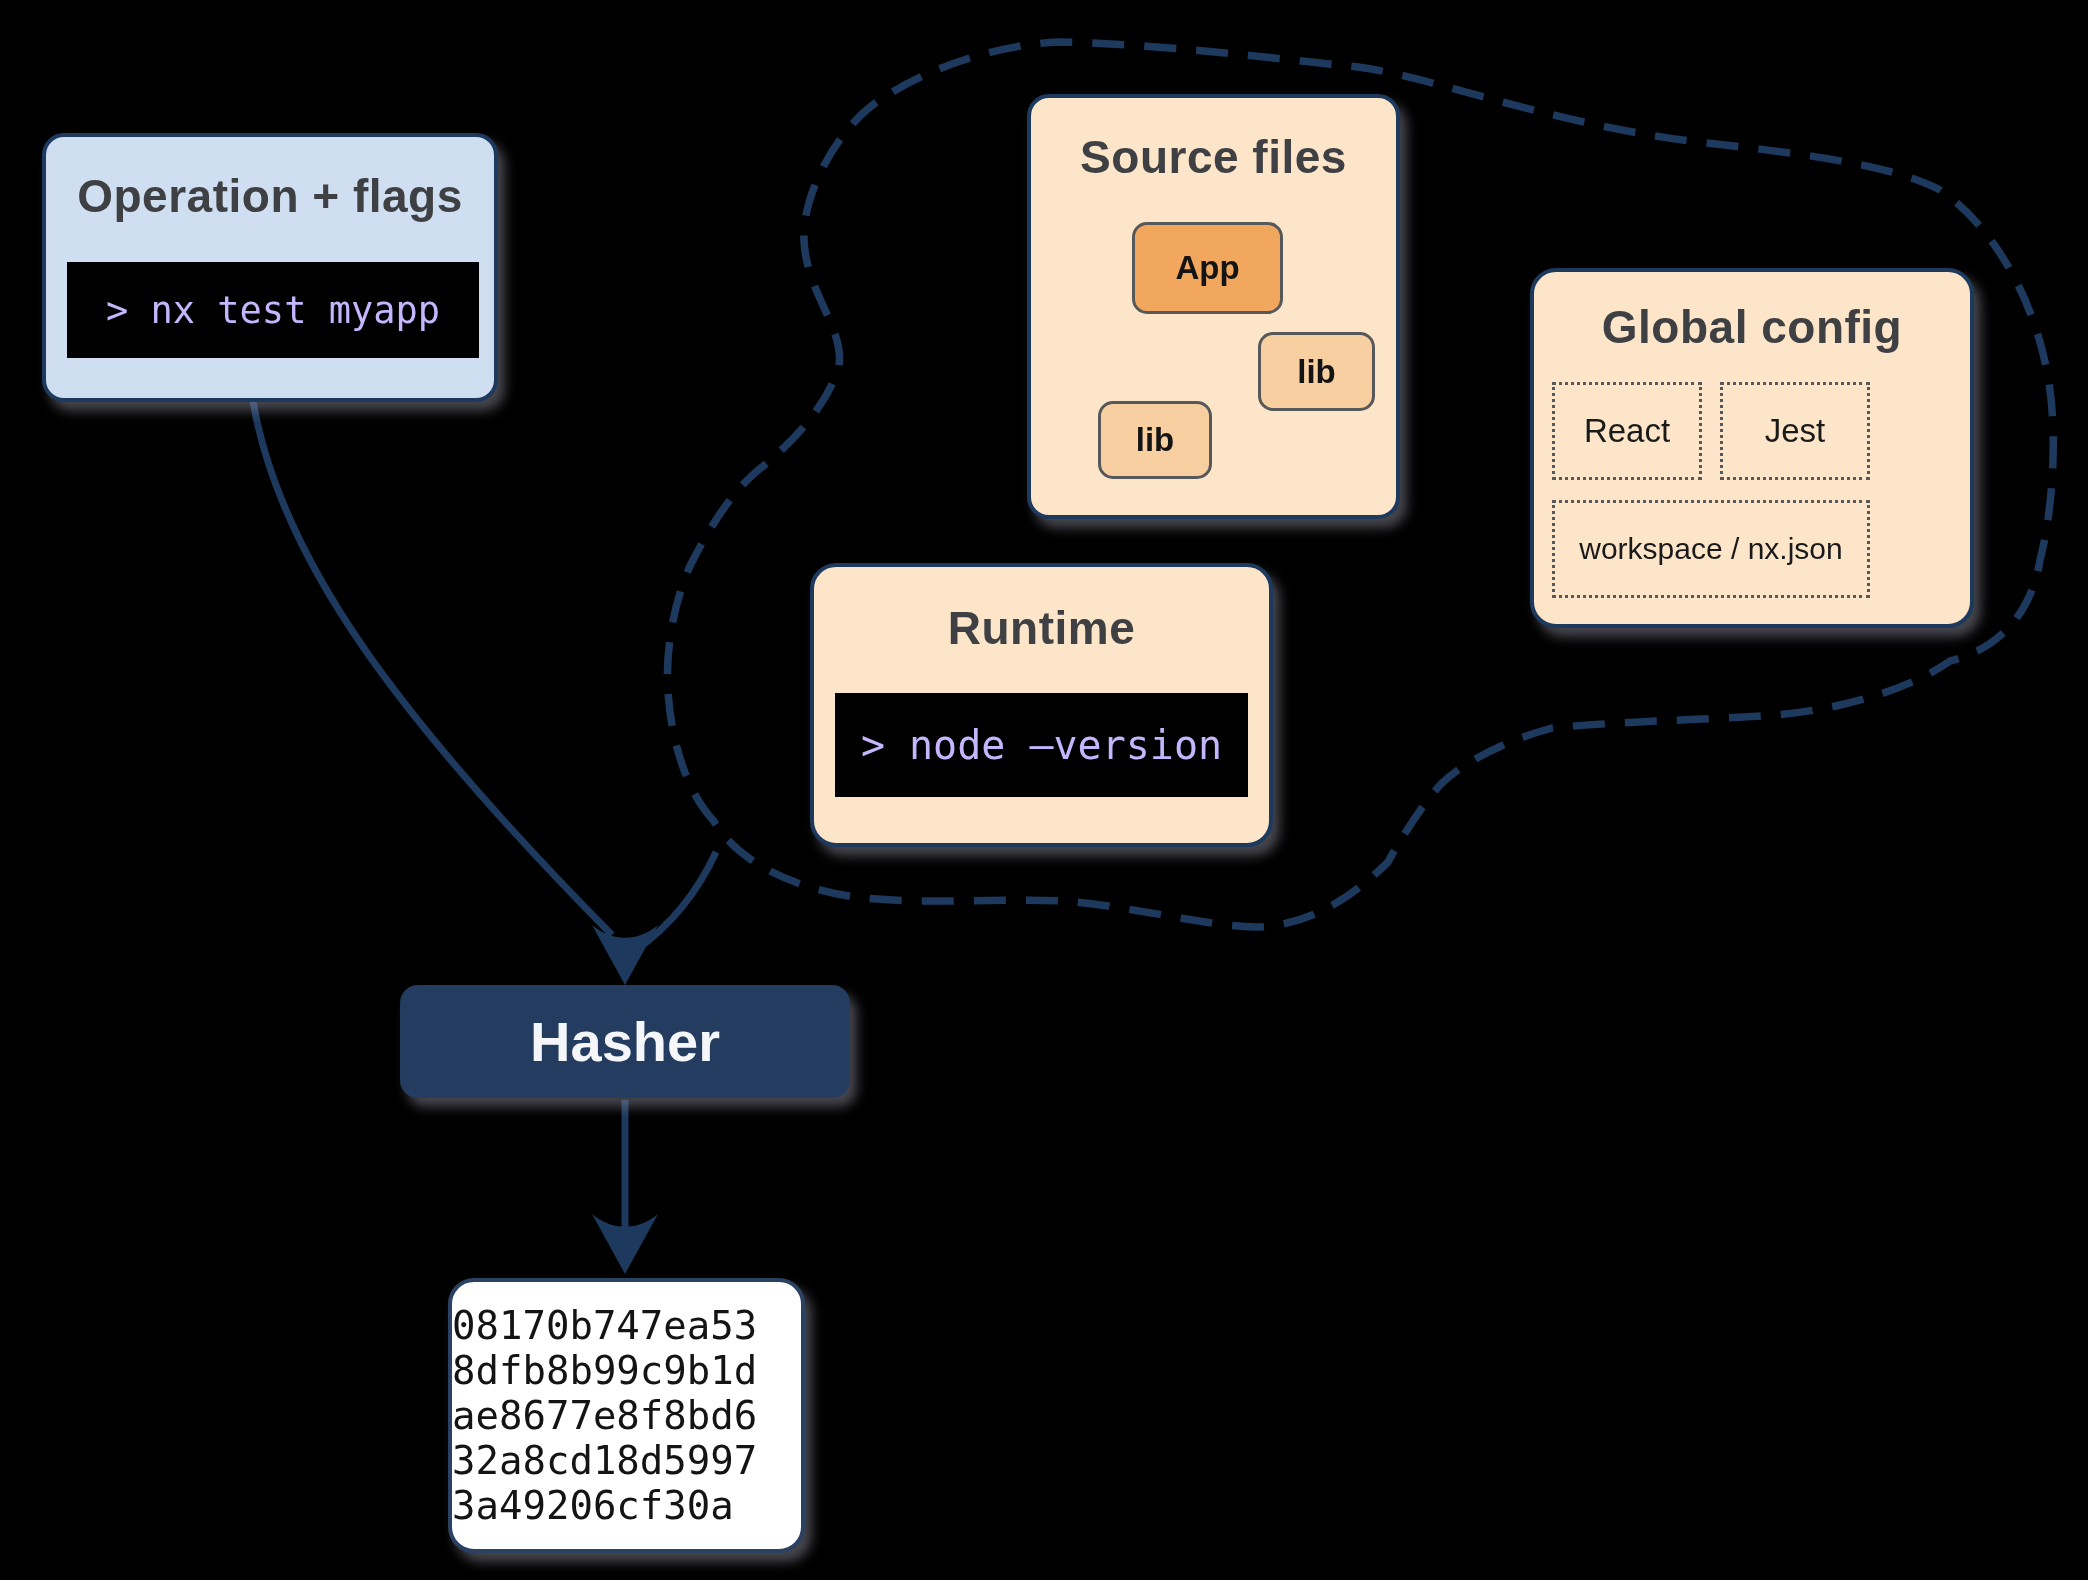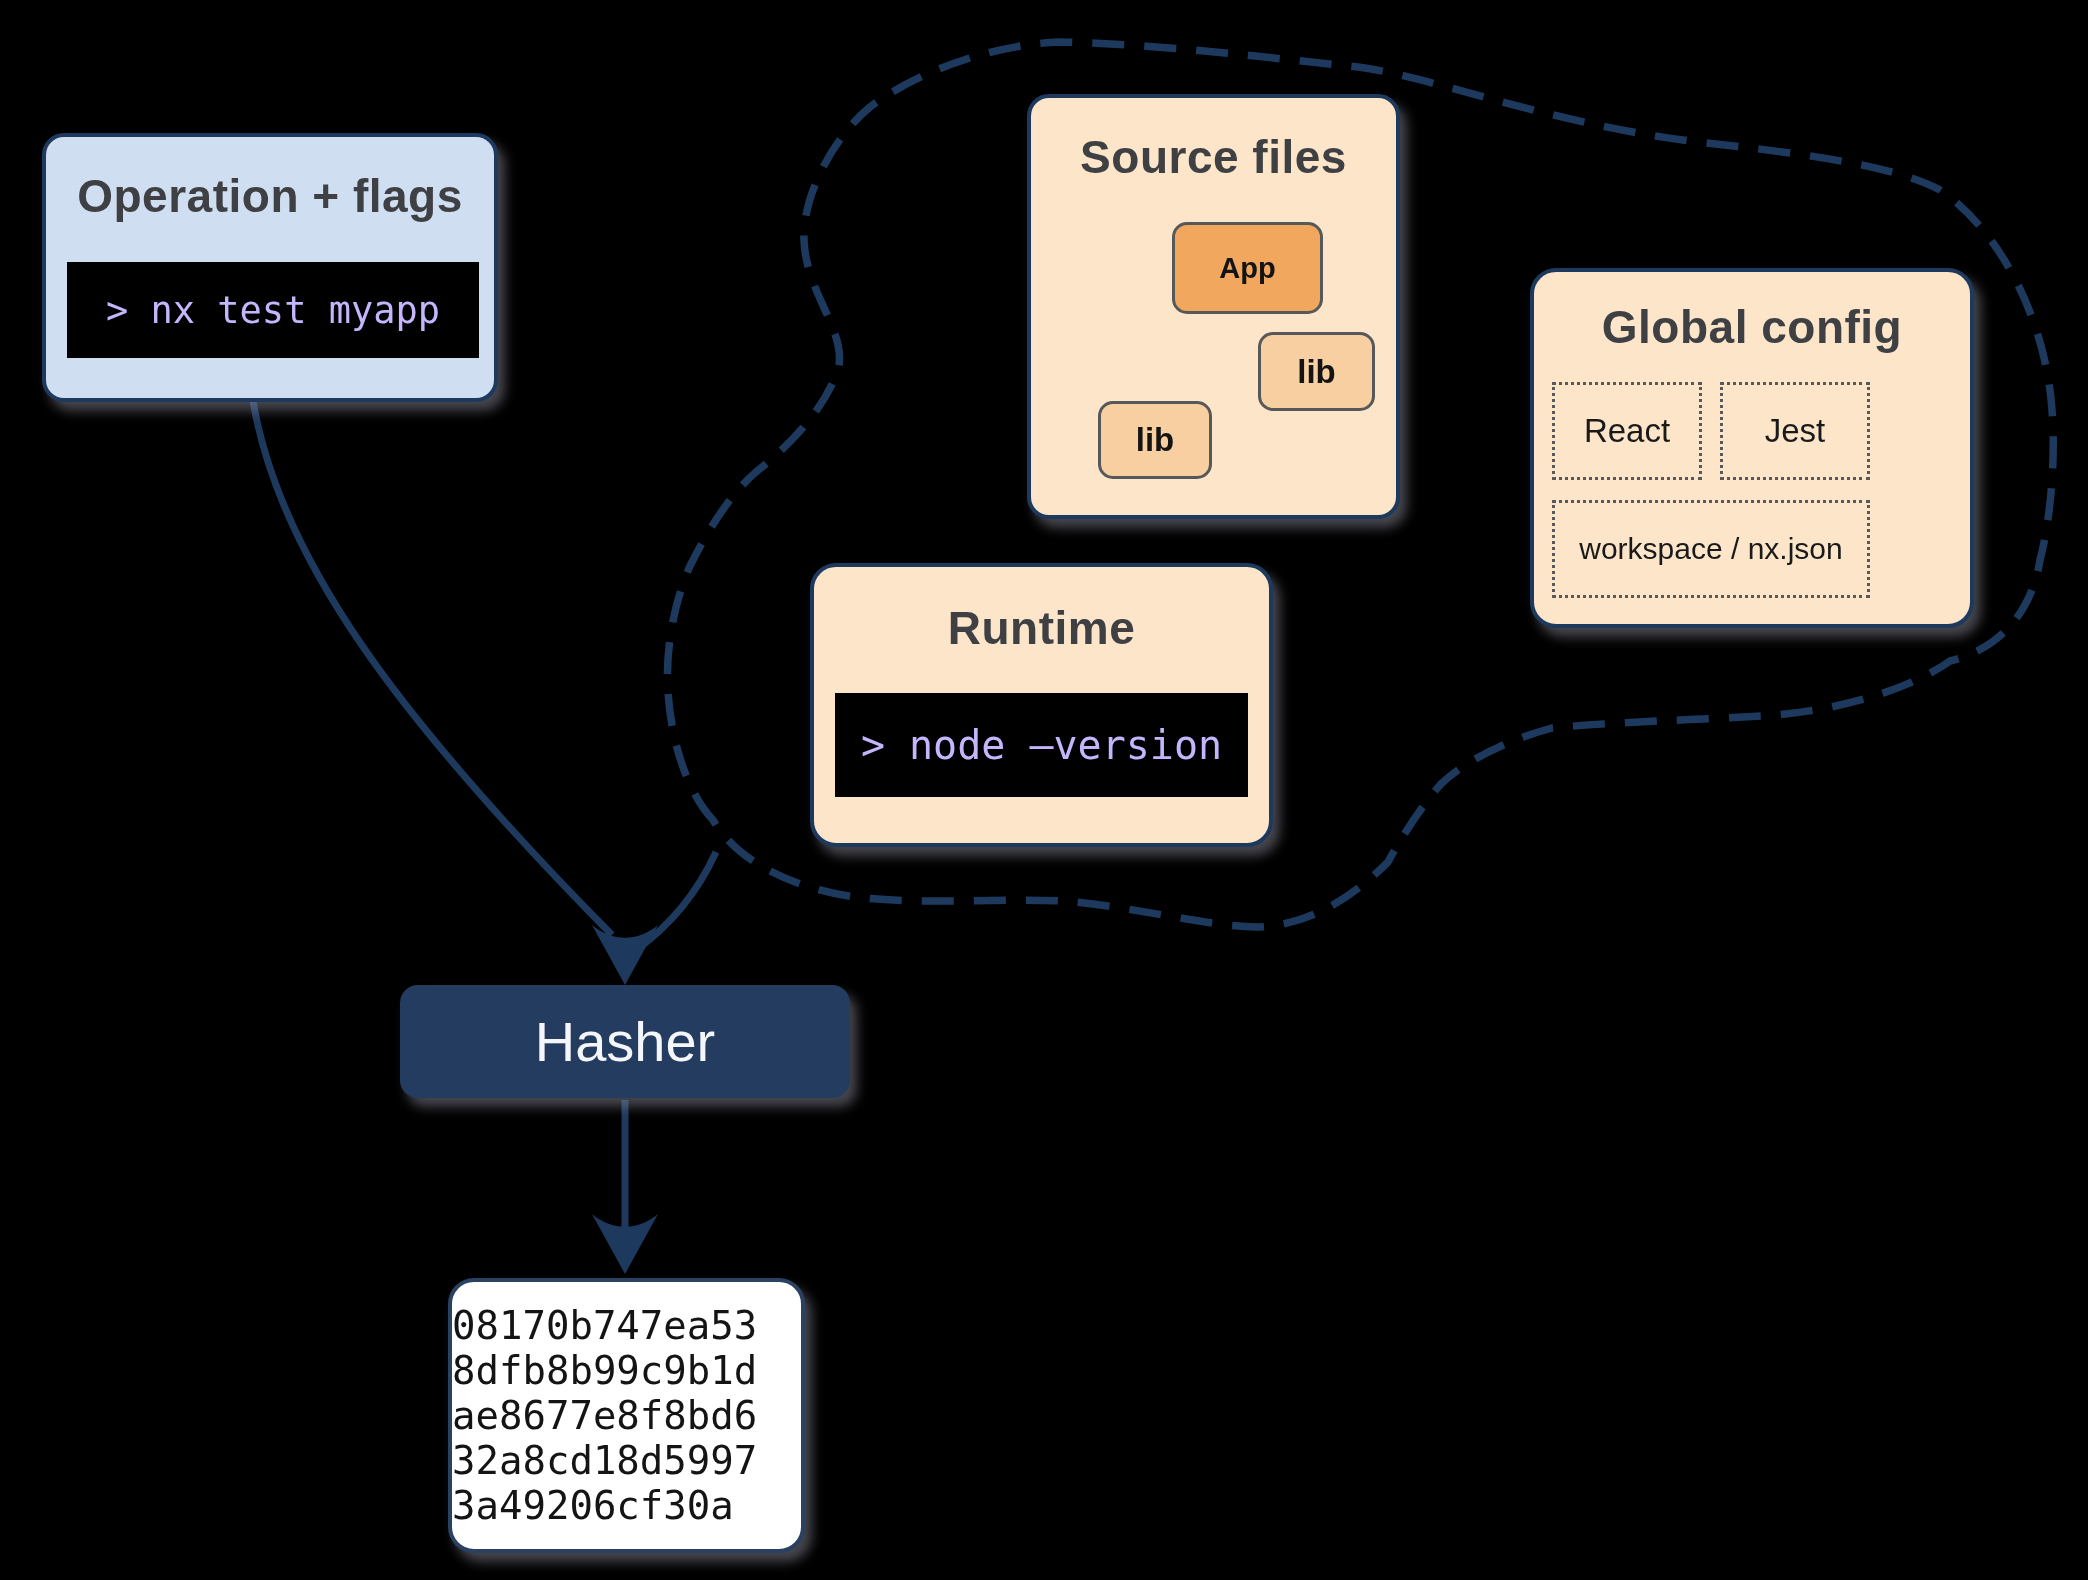--- a/index.html
+++ b/index.html
@@ -20,21 +20,21 @@
 
   .node{position:absolute;border:3.5px solid #57585a;border-radius:15px;
         display:flex;align-items:center;justify-content:center;
         font-weight:700;color:#141414;box-sizing:border-box;}
 
   .dotted{position:absolute;border:3px dotted #58595b;display:flex;align-items:center;
           justify-content:center;font-size:33px;color:#1a1a1a;box-sizing:border-box;}
 
   .hasher{position:absolute;left:400px;top:985px;width:450px;height:113px;
           background:#243c5f;border-radius:18px;display:flex;align-items:center;justify-content:center;
-          color:#f4f6f9;font-weight:400;font-size:56px;box-shadow:7px 9px 12px rgba(140,140,155,.5);}
+          color:#f4f6f9;font-weight:700;font-size:56px;box-shadow:7px 9px 12px rgba(140,140,155,.5);}
 
   .hashbox{position:absolute;left:448px;top:1278px;width:357px;height:275px;
            display:flex;flex-direction:column;align-items:flex-start;justify-content:center;
            font-family:"DejaVu Sans Mono","Liberation Mono",monospace;font-size:39px;
            line-height:45px;color:#141414;}
 </style>
 </head>
 <body>
 
 <div class="stage">
@@ -81,21 +81,21 @@
 
   <div class="panel blue" style="left:42px;top:133px;width:456px;height:269px;">
     <div class="panel-title" style="margin-top:32px;">Operation + flags</div>
     <div class="terminal" style="left:21px;top:125px;width:412px;height:96px;font-size:37px;">
       <span>&gt; nx test myapp</span>
     </div>
   </div>
 
   <div class="panel peach" style="left:1027px;top:94px;width:373px;height:425px;border-radius:22px;">
     <div class="panel-title" style="margin-top:32px;">Source files</div>
-    <div class="node" style="left:101px;top:124px;width:151px;height:92px;background:#f2a75e;font-size:29px;margin-left:40px;">
+    <div class="node" style="left:101px;top:124px;width:151px;height:92px;background:#f2a75e;font-size:33px;">
       <span>App</span>
     </div>
     <div class="node" style="left:227px;top:234px;width:117px;height:79px;background:#f8cfa0;font-size:33px;">
       <span>lib</span>
     </div>
     <div class="node" style="left:67px;top:303px;width:114px;height:78px;background:#f8cfa0;font-size:33px;">
       <span>lib</span>
     </div>
   </div>
 

